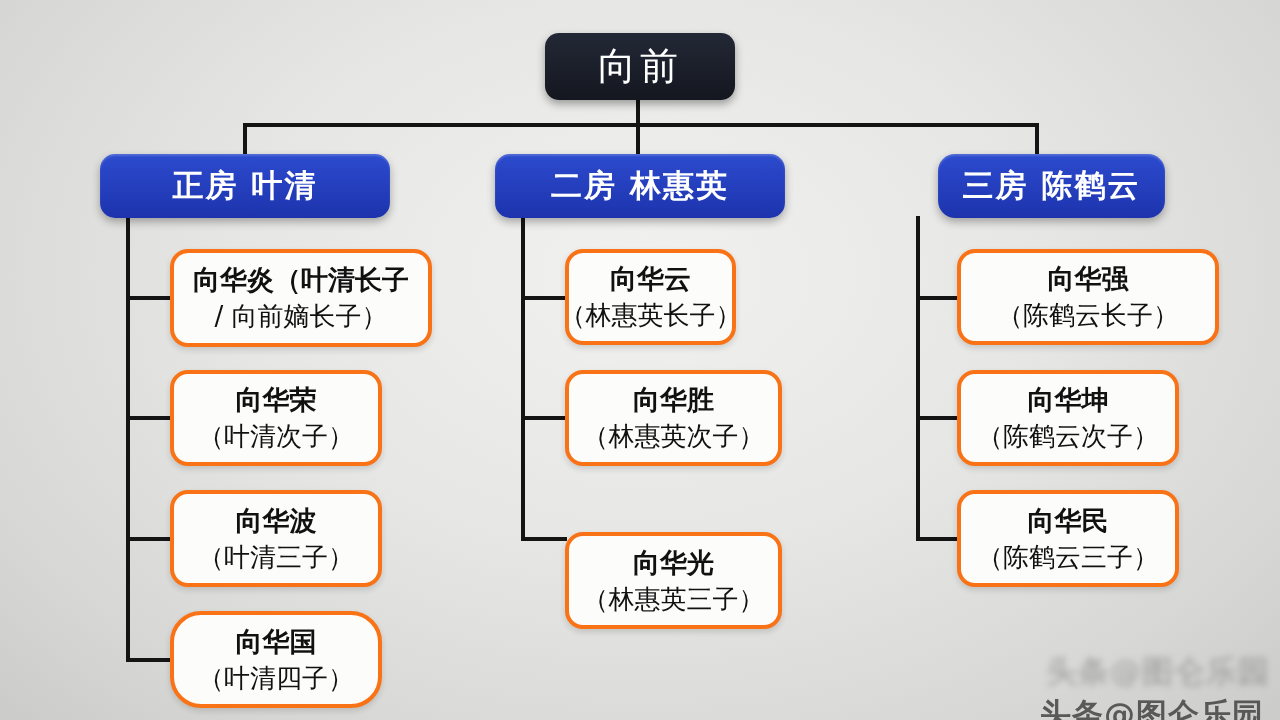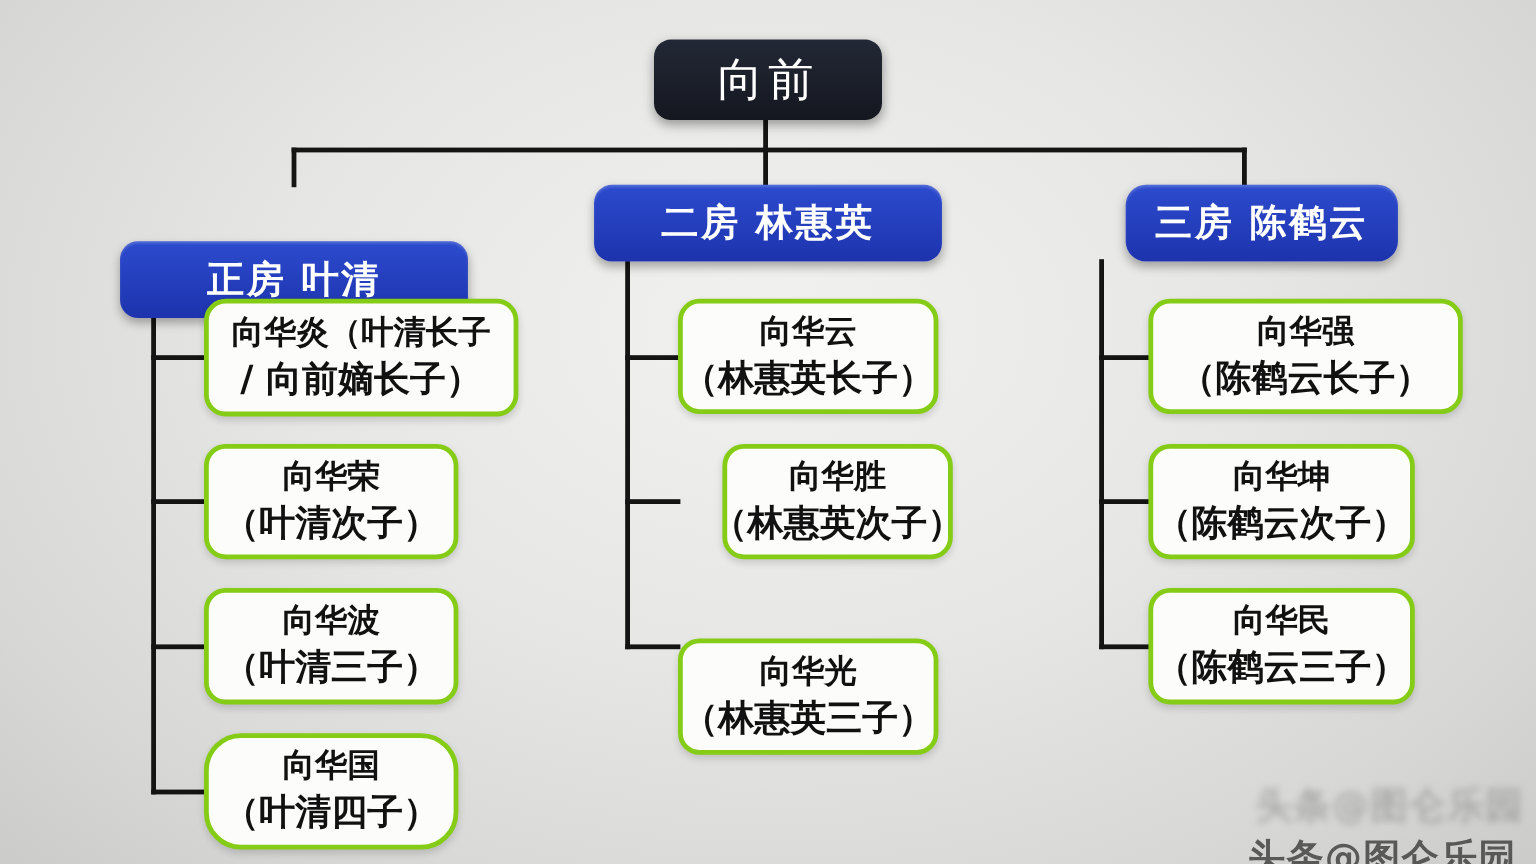--- a/index.html
+++ b/index.html
@@ -14,26 +14,26 @@
     background:linear-gradient(180deg,#232836 0%,#14171f 100%);
     border-radius:14px;color:#ffffff;font-size:38px;font-weight:400;letter-spacing:4px;
     box-shadow:0 4px 9px rgba(0,0,0,0.35);
   }
   .branch{
     background:linear-gradient(180deg,#2c4bce 0%,#1d33ad 100%);
     border-radius:15px;color:#ffffff;font-size:31px;font-weight:700;letter-spacing:2px;
     box-shadow:0 4px 8px rgba(0,0,0,0.3), inset 0 2px 2px rgba(255,255,255,0.18);
   }
   .child{
-    background:#fcfcfb;border:4px solid #84cc16;border-radius:18px;
+    background:#fcfcfb;border:4px solid #f97316;border-radius:18px;
     flex-direction:column;gap:3px;color:#111111;
     box-shadow:0 3px 6px rgba(0,0,0,0.14);
   }
   .child .l1{font-size:27px;font-weight:700;line-height:1.25;white-space:nowrap;}
-  .child .l2{font-size:30px;font-weight:700;line-height:1.25;white-space:nowrap;}
+  .child .l2{font-size:26px;font-weight:400;line-height:1.25;white-space:nowrap;}
   .wm{position:absolute;font-weight:700;white-space:nowrap;}
   .wm-faded{color:#8f8f8d;filter:blur(3px);opacity:0.6;font-size:31px;letter-spacing:1px;}
   .wm-main{color:#4c4c4a;filter:blur(0.6px);opacity:0.9;font-size:31px;letter-spacing:1px;}
 </style>
 </head>
 <body>
 
 <div class="line" style="left:636px;top:99px;width:4px;height:26px;"></div>
 <div class="line" style="left:243px;top:123px;width:796px;height:4px;"></div>
 <div class="line" style="left:243px;top:123px;width:4px;height:33px;"></div>
@@ -53,21 +53,21 @@
 
 <div class="line" style="left:916px;top:216px;width:4px;height:325px;"></div>
 <div class="line" style="left:916px;top:296px;width:44px;height:4px;"></div>
 <div class="line" style="left:916px;top:416px;width:44px;height:4px;"></div>
 <div class="line" style="left:916px;top:537px;width:44px;height:4px;"></div>
 
 <div class="node root" style="left:545px;top:33px;width:190px;height:67px;">
   <span>向前</span>
 </div>
 
-<div class="node branch" style="left:100px;top:154px;width:290px;height:64px;margin-top:47px;">
+<div class="node branch" style="left:100px;top:154px;width:290px;height:64px;">
   <span>正房 叶清</span>
 </div>
 <div class="node branch" style="left:495px;top:154px;width:290px;height:64px;">
   <span>二房 林惠英</span>
 </div>
 <div class="node branch" style="left:938px;top:154px;width:227px;height:64px;border-radius:17px;">
   <span>三房 陈鹤云</span>
 </div>
 
 <div class="node child" style="left:170px;top:249px;width:262px;height:98px;">
@@ -80,25 +80,25 @@
 </div>
 <div class="node child" style="left:170px;top:490px;width:212px;height:97px;">
   <span class="l1">向华波</span>
   <span class="l2">（叶清三子）</span>
 </div>
 <div class="node child" style="left:170px;top:611px;width:212px;height:97px;border-radius:31px;">
   <span class="l1">向华国</span>
   <span class="l2">（叶清四子）</span>
 </div>
 
-<div class="node child" style="left:565px;top:249px;width:217px;height:96px;">
+<div class="node child" style="left:565px;top:249px;width:171px;height:96px;">
   <span class="l1">向华云</span>
   <span class="l2">（林惠英长子）</span>
 </div>
-<div class="node child" style="left:565px;top:370px;width:192px;height:96px;margin-left:37px;">
+<div class="node child" style="left:565px;top:370px;width:217px;height:96px;">
   <span class="l1">向华胜</span>
   <span class="l2">（林惠英次子）</span>
 </div>
 <div class="node child" style="left:565px;top:490px;width:217px;height:97px;margin-top:42px;">
   <span class="l1">向华光</span>
   <span class="l2">（林惠英三子）</span>
 </div>
 
 <div class="node child" style="left:957px;top:249px;width:262px;height:96px;">
   <span class="l1">向华强</span>

